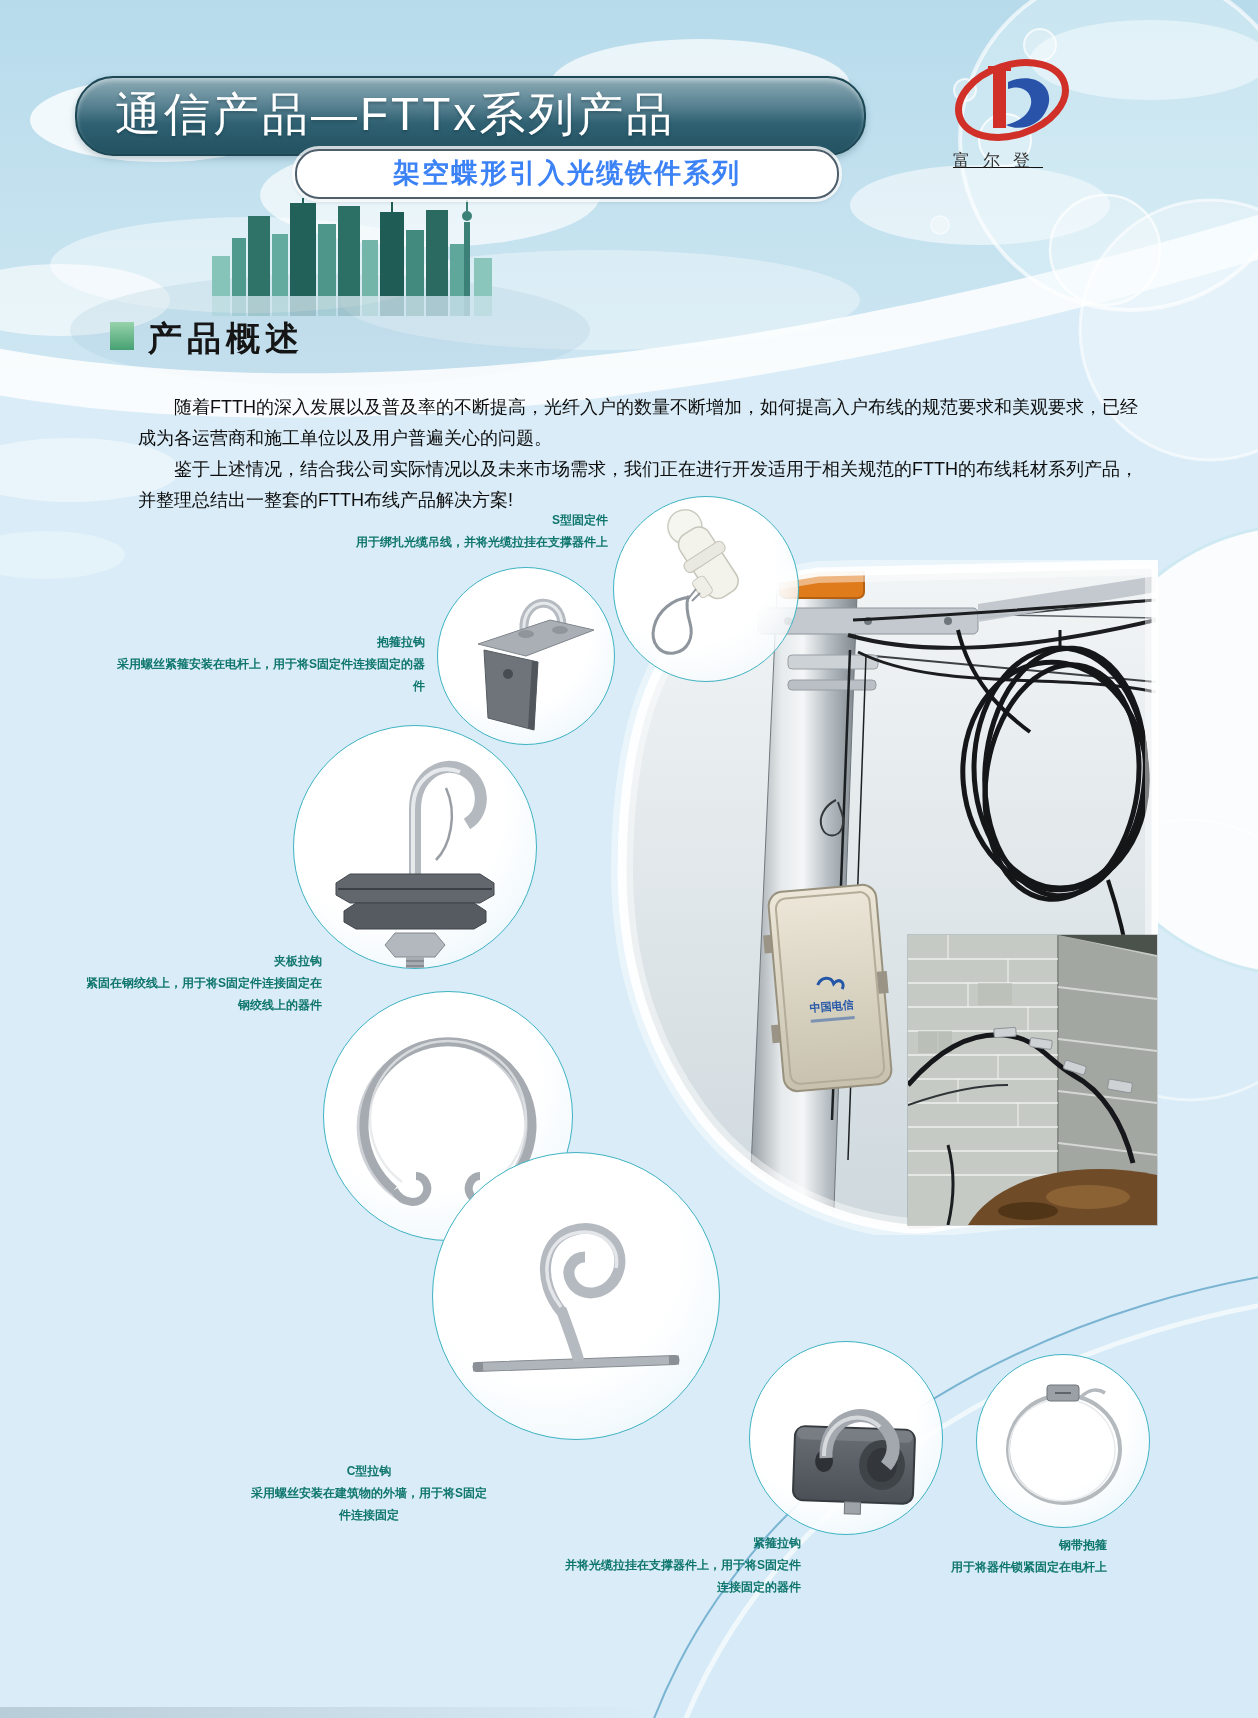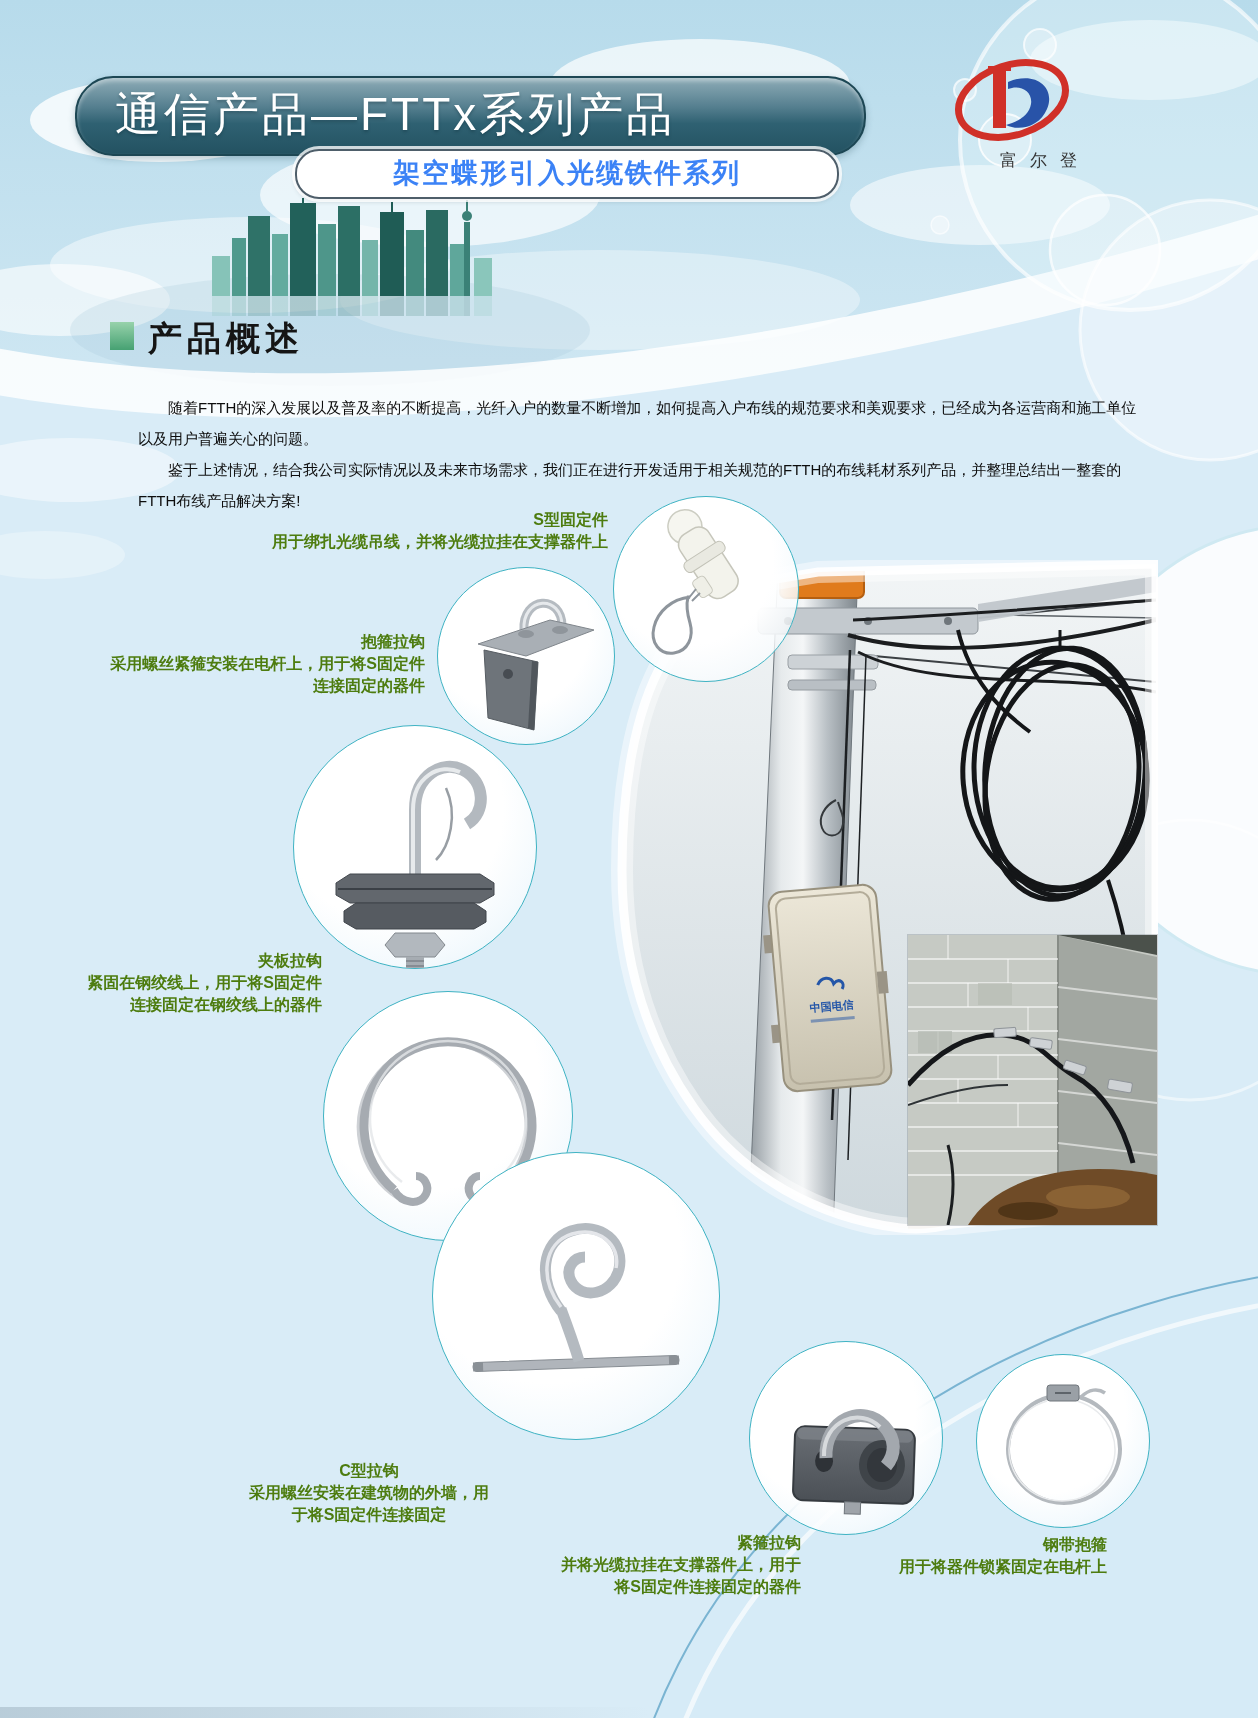--- a/index.html
+++ b/index.html
@@ -17,48 +17,48 @@
           border:2px solid #1d4754;
           box-shadow:inset 0 3px 4px rgba(255,255,255,.38),0 3px 7px rgba(40,80,95,.28);}
   .banner span{display:block;line-height:72px;padding-left:38px;font-size:46px;font-weight:400;
           color:#ffffff;letter-spacing:3px;text-shadow:0 2px 3px rgba(18,50,62,.4);white-space:nowrap;}
   .subbanner{left:295px;top:149px;width:540px;height:46px;border-radius:24px;background:#ffffff;
           border:2px solid #4e5e6a;z-index:7;text-align:center;
           box-shadow:0 0 0 3px rgba(255,255,255,.78),0 2px 5px rgba(70,90,100,.3);}
   .subbanner span{line-height:44px;font-size:27px;font-weight:700;color:#3b82f6;letter-spacing:2px;white-space:nowrap;}
 
   
-  .logo{left:940px;top:56px;width:150px;height:112px;z-index:6;text-align:right;}
+  .logo{left:940px;top:56px;width:150px;height:112px;z-index:6;text-align:left;text-decoration:underline;}
   .logo-text{font-size:17px;color:#333;letter-spacing:13px;padding-left:13px;margin-top:1px;white-space:nowrap;}
 
   
   .skyline{left:210px;top:198px;width:290px;height:118px;z-index:2;}
 
   
   .overview-head{left:110px;top:316px;z-index:6;display:flex;align-items:flex-start;}
   .bullet{width:24px;height:28px;margin-top:6px;background:linear-gradient(180deg,#97d2ab,#46a172);}
   .overview-head h2{margin:0 0 0 14px;font-family:"Liberation Serif",serif;font-size:34px;font-weight:900;
           letter-spacing:5px;color:#151515;text-align:right;}
-  .paras{left:138px;top:392px;width:1000px;z-index:6;font-size:15px;line-height:31px;color:#0d0d0d;}
+  .paras{left:138px;top:392px;width:1000px;z-index:6;font-size:18px;line-height:31px;color:#0d0d0d;}
   .paras p{margin:0;text-indent:2em;}
 
   
   .pcircle{border-radius:50%;border:1.6px solid #3fb3c3;z-index:4;
           background:radial-gradient(circle at 40% 34%, #ffffff 0%, #ffffff 52%,
                      rgba(250,253,255,.82) 72%, rgba(240,249,252,.30) 100%);}
   .c-s{left:613px;top:496px;width:184px;height:184px;}
   .c-baogu{left:437px;top:567px;width:176px;height:176px;}
   .c-jiaban{left:293px;top:725px;width:242px;height:242px;}
   .c-lixian{left:323px;top:991px;width:248px;height:248px;}
   .c-chook{left:432px;top:1152px;width:286px;height:286px;}
   .c-jingu{left:749px;top:1341px;width:192px;height:192px;}
   .c-gangdai{left:976px;top:1354px;width:172px;height:172px;}
 
   
-  .plabel{z-index:5;font-size:16px;line-height:22px;font-weight:700;color:#4d7c0f;text-align:right;}
+  .plabel{z-index:5;font-size:12px;line-height:22px;font-weight:700;color:#0f766e;text-align:right;}
   .lbl-s{left:252px;top:509px;width:356px;}
   .lbl-baogu{left:109px;top:631px;width:316px;}
   .lbl-jiaban{left:82px;top:950px;width:240px;}
   .lbl-lixian{left:156px;top:1251px;width:210px;}
   .lbl-chook{left:246px;top:1460px;width:246px;text-align:center;}
   .lbl-jingu{left:555px;top:1532px;width:246px;}
   .lbl-gangdai{left:881px;top:1534px;width:226px;}
 
   
   .main-photo{left:608px;top:560px;width:550px;height:675px;z-index:2;}

